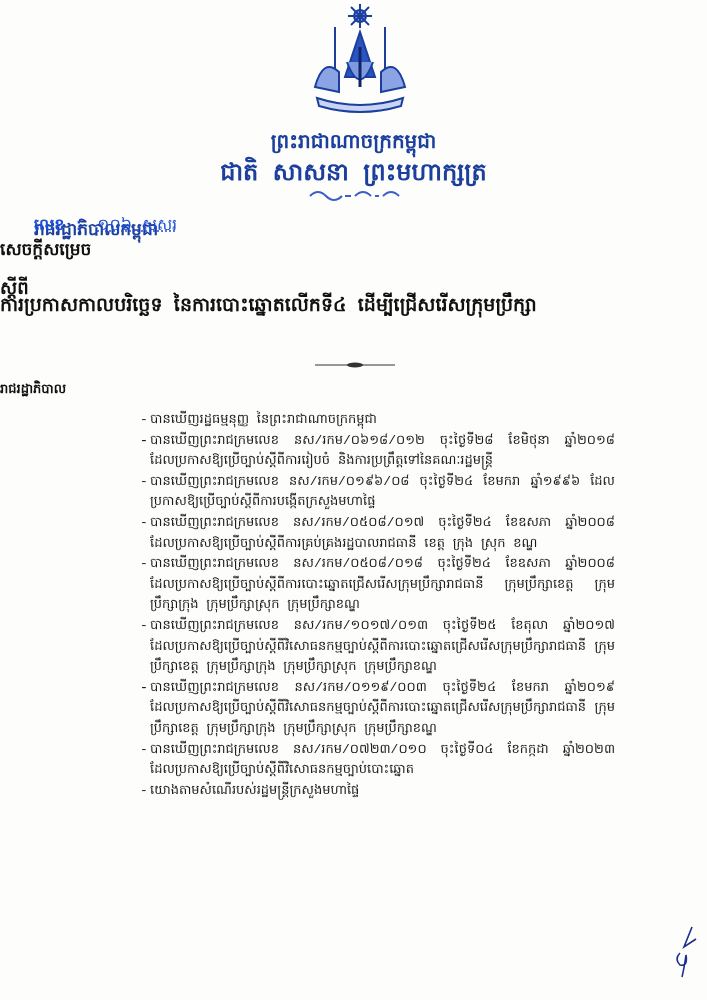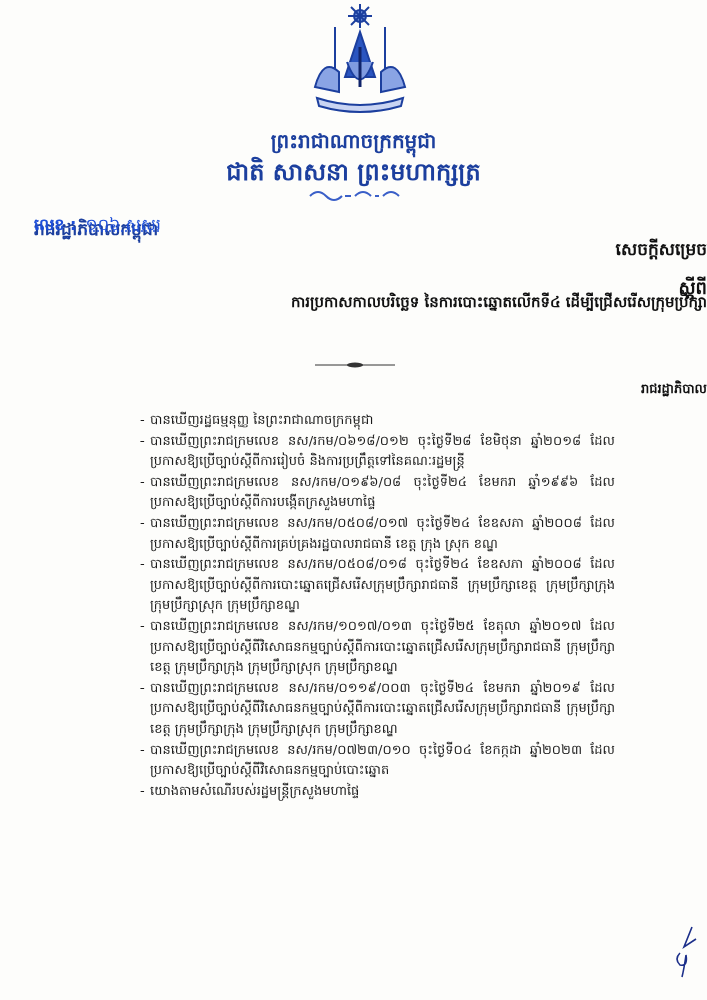--- a/index.html
+++ b/index.html
@@ -1,33 +1,33 @@
 <!DOCTYPE html>
 <html><head>
   <meta charset="utf-8">
   <style>
     html, body { margin:0; padding:0; }
     body {
       width:707px; height:1000px; background:#fdfdfb; overflow:hidden;
       font-family: "DejaVu Sans", sans-serif; color:#1a1a1a; position:relative;
     }
-    .page { position:absolute; left:0; top:0; width:707px; height:840px; }
+    .page { position:absolute; left:0; top:0; width:707px; height:840px;font-family:Liberation Mono, monospace; }
     .emblem { position:absolute; left:305px; top:2px; width:110px; height:112px; }
     .kingdom { position:absolute; left:0; width:707px; text-align:center; color:#1c3f9e; font-weight:bold; }
     .k1 { top:128px; font-size:20px; }
     .k2 { top:157px; font-size:24px; }
     .ornament { position:absolute; left:305px; top:190px; width:100px; height:12px; }
     .gov { position:absolute; left:34px; top:190px; color:#1c3f9e; font-weight:bold; font-size:17px;margin-top:28px; }
     .num { position:absolute; left:34px; top:214px; color:#1d4ed8; font-size:16px; }
     .num .lbl { font-weight:bold; }
     .num .val { text-decoration:underline dotted; margin-left:4px; }
-    .title { position:absolute; left:0; width:707px; text-align:right; font-weight:bold; color:#111; }
+    .title { position:absolute; left:0; width:707px; text-align:left; font-weight:bold; color:#111; }
     .t1 { top:238px; font-size:17px; }
     .t2 { top:276px; font-size:18px; }
-    .t3 { top:292px; font-size:15px; }
+    .t3 { top:292px; font-size:19px; }
     .t4 { top:320px; font-size:14.5px; }
     .sep { position:absolute; left:305px; top:362px; width:100px; height:6px; }
     .t5 { top:380px; font-size:13px; }
     .list { position:absolute; left:140px; top:410px; width:475px; font-size:13px; line-height:20.6px; }
     .item { position:relative; padding-left:10px; text-align:justify; }
     .item .dash { position:absolute; left:0; top:0; }
     .sig { position:absolute; left:670px; top:925px; width:30px; height:55px; }
   </style>
 </head>
 <body>

